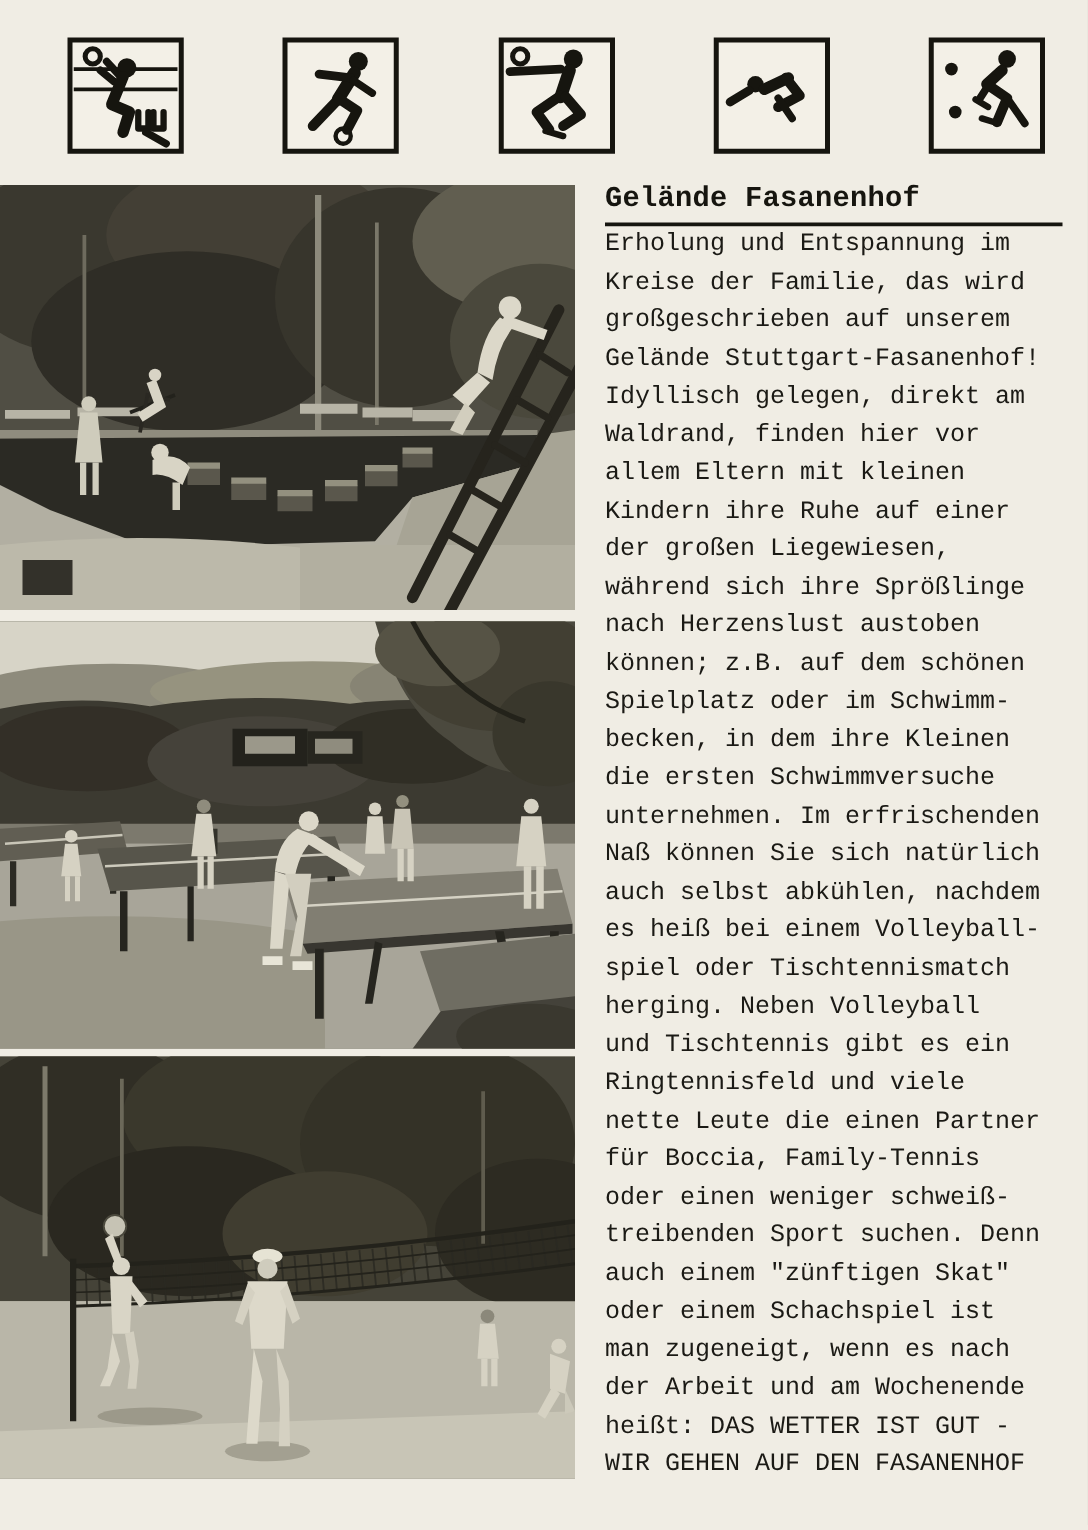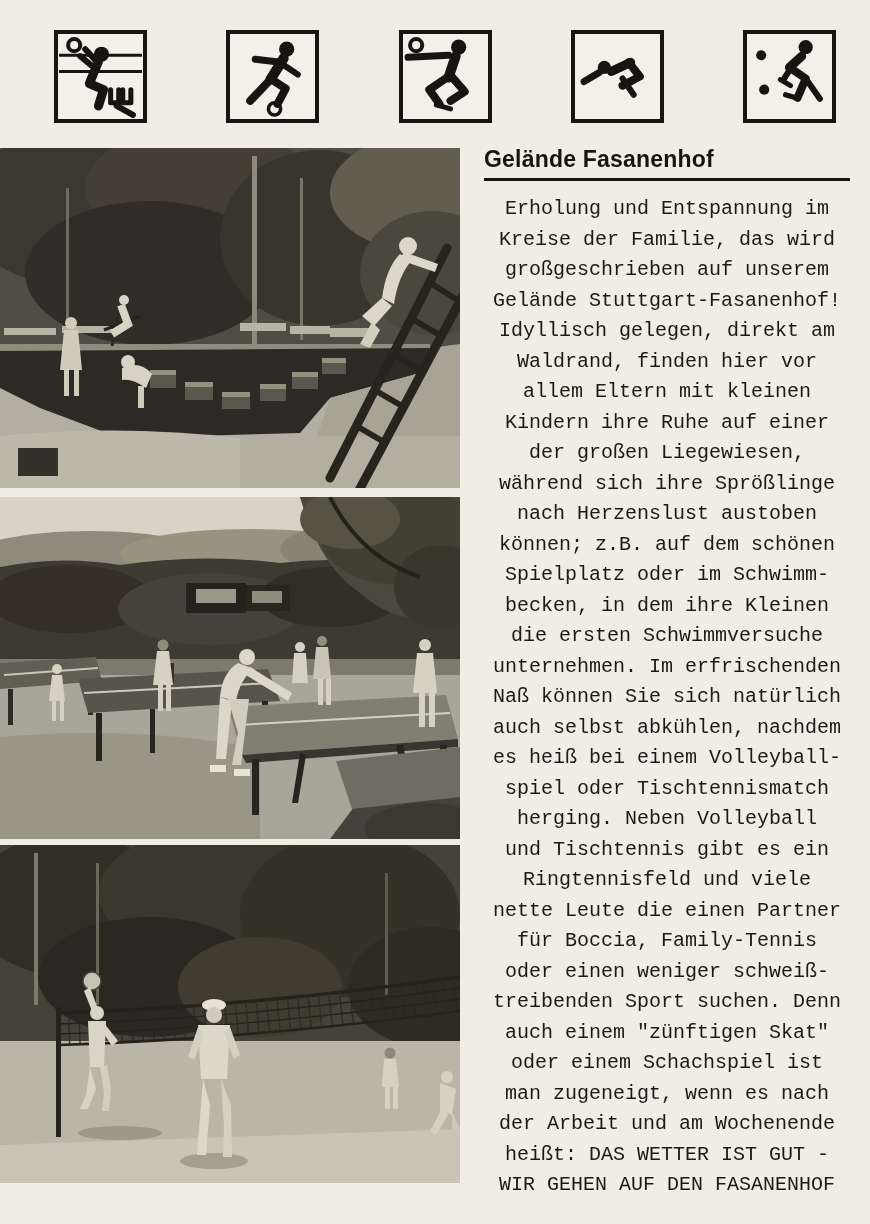--- a/index.html
+++ b/index.html
@@ -17,23 +17,23 @@
   .photo{position:absolute;left:0;width:460px;overflow:hidden;background:#8b897c;}
   .photo svg{display:block;width:100%;height:100%;}
   #photo1{top:148px;height:340px;}
   #photo2{top:497px;height:342px;}
   #photo3{top:845px;height:338px;}
 
   
   .article{position:absolute;left:484px;top:146px;width:366px;}
   .article h1{margin:0;font-size:23px;line-height:26px;font-weight:bold;
     color:#16150f;letter-spacing:0.2px;border-bottom:3px solid #16150f;
-    padding-bottom:6px;font-family:Liberation Sans, sans-serif;}
-  .body-text{margin-top:13px;font-family:"Liberation Mono","DejaVu Sans Mono",monospace;
-    font-size:20px;line-height:30.5px;color:#1b1a15;white-space:pre-line;text-align:center;}
+    padding-bottom:6px;font-family:Liberation Mono, monospace;}
+  .body-text{margin-top:0;font-family:"Liberation Mono","DejaVu Sans Mono",monospace;
+    font-size:20px;line-height:30.5px;color:#1b1a15;white-space:pre-line;}
 </style>
 </head>
 <body>
 
 <div class="page">
 
   <div class="picto-row">
 
     <div class="picto">
       <svg viewBox="0 0 84 84">

